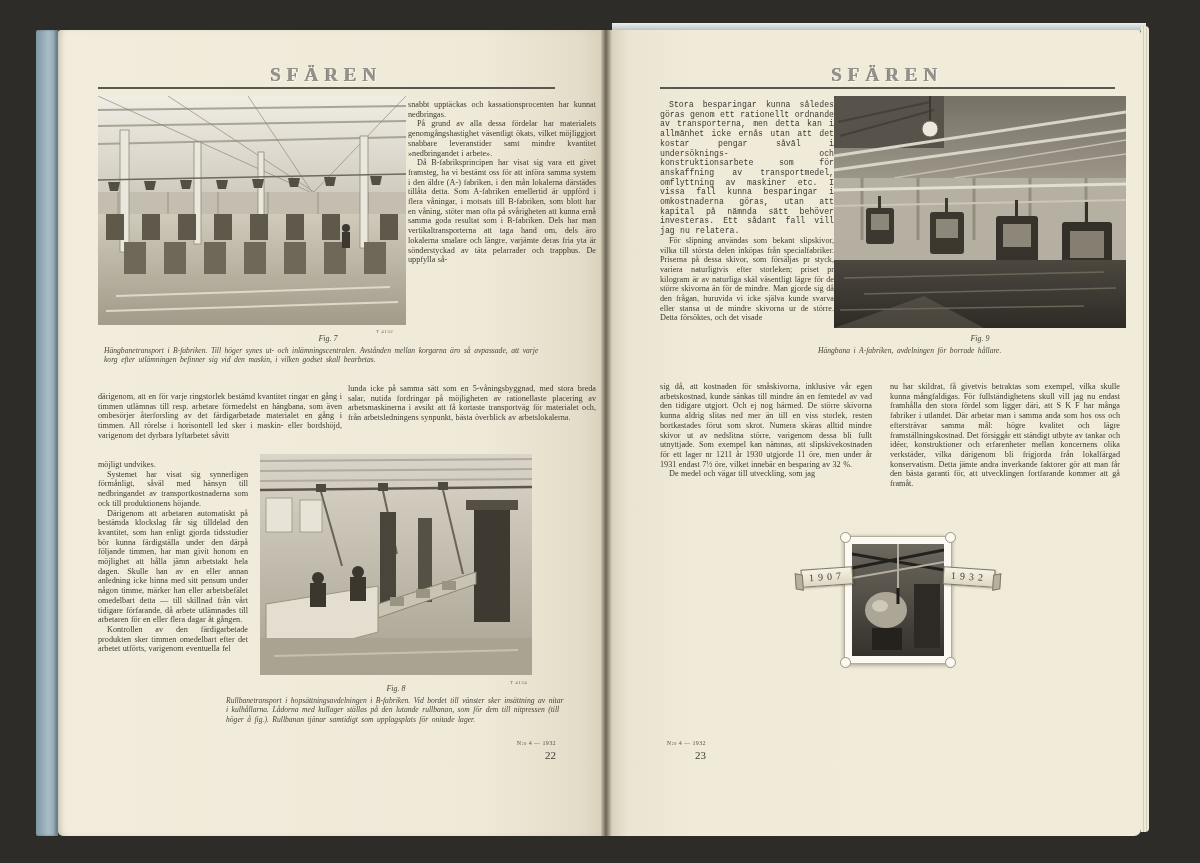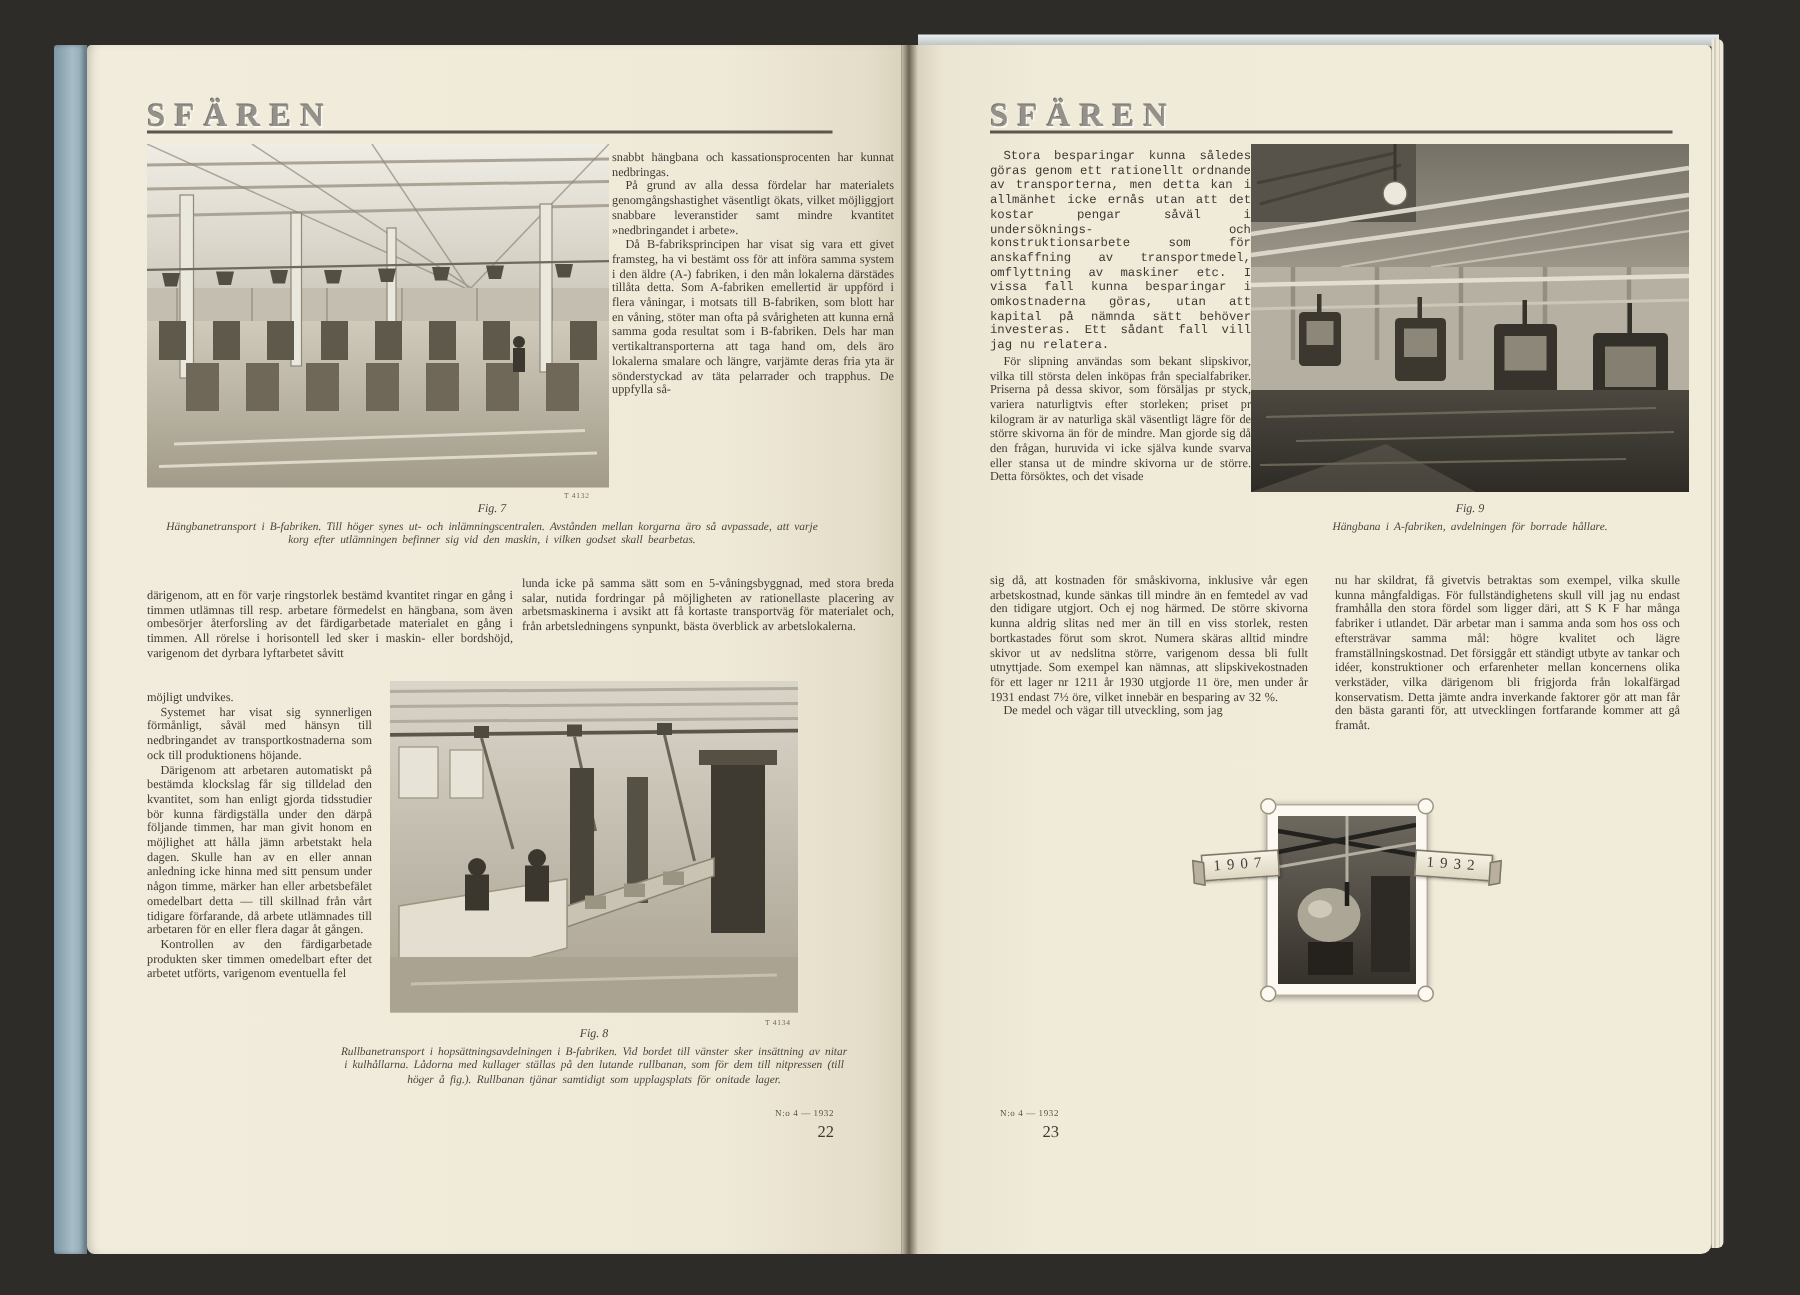--- a/index.html
+++ b/index.html
@@ -34,31 +34,32 @@
     background:linear-gradient(90deg,#f2ecdc 0%,#efe9d8 78%,#e4ddc9 96%,#d9d2bd 100%);
     box-shadow:inset 5px 0 7px -4px rgba(0,0,0,.25);
   }
   .page-right{
     left:612px;width:529px;border-radius:0 4px 7px 0;
     background:linear-gradient(90deg,#d9d2be 0%,#eae4d2 3%,#f0ead9 16%,#f1ebda 100%);
   }
   .abs{position:absolute;}
 
   .running-head{
-    font-weight:bold;font-size:22px;letter-spacing:6px;color:#93918a;
+    font-weight:bold;font-size:19px;letter-spacing:6px;color:#93918a;
     text-shadow:1px 1px 0 rgba(255,255,255,.65),-0.5px -0.5px 0 #74726a;
+    text-align:center;
   }
   .head-rule{height:2px;background:#5a574f;}
 
   .photo{display:block;background:#b5afa2;}
   .fig-block{text-align:center;}
   .fig-label{font-style:italic;font-size:8px;color:#45423a;margin:0 0 3px 0;}
   .fig-caption{
     font-style:italic;font-size:7.6px;line-height:9.3px;color:#49453d;
-    word-spacing:1.6px;margin:0;text-align:center;
+    word-spacing:1.6px;margin:0;text-align:left;
   }
   .photo-mark{font-size:5px;color:#6e6a60;letter-spacing:.5px;}
 
   .bodycol p{
     margin:0;font-size:8.2px;line-height:9.7px;text-align:justify;
     color:#3d3a33;word-spacing:.4px;
   }
   .bodycol p + p{text-indent:9px;}
   .bodycol p.indent{text-indent:9px;font-family:Liberation Mono, monospace;}
 
@@ -180,21 +181,21 @@
       <g stroke="#ddd8ca" stroke-width="2">
         <line x1="18" y1="200" x2="292" y2="191"></line>
           <line x1="8" y1="215" x2="300" y2="206"></line>
       </g>
       <circle cx="248" cy="132" r="4" fill="#3c3830"></circle>
         <rect x="244" y="136" width="8" height="16" fill="#3c3830"></rect>
     </svg>
     <div class="abs photo-mark" style="left:318px;top:299px;">T 4132</div>
 
     <div class="abs bodycol" style="left:350px;top:70px;width:188px;">
-      <p>snabbt hängbana och kassationsprocenten har kunnat nedbringas.</p>
+      <p>snabbt upptäckas och kassationsprocenten har kunnat nedbringas.</p>
       <p>På grund av alla dessa fördelar har materialets genomgångshastighet väsentligt ökats, vilket möjliggjort snabbare leveranstider samt mindre kvantitet »nedbringandet i arbete».</p>
       <p>Då B-fabriksprincipen har visat sig vara ett givet framsteg, ha vi bestämt oss för att införa samma system i den äldre (A-) fabriken, i den mån lokalerna därstädes tillåta detta. Som A-fabriken emellertid är uppförd i flera våningar, i motsats till B-fabriken, som blott har en våning, stöter man ofta på svårigheten att kunna ernå samma goda resultat som i B-fabriken. Dels har man vertikaltransporterna att taga hand om, dels äro lokalerna smalare och längre, varjämte deras fria yta är sönderstyckad av täta pelarrader och trapphus. De uppfylla så-</p>
     </div>
 
     <div class="abs fig-block" style="left:28px;top:304px;width:484px;">
       <p class="fig-label">Fig. 7</p>
       <p class="fig-caption" style="padding:0 18px;">Hängbanetransport i B-fabriken. Till höger synes ut- och inlämningscentralen. Avstånden mellan korgarna äro så avpassade, att varje korg efter utlämningen befinner sig vid den maskin, i vilken godset skall bearbetas.</p>
     </div>
 
     <div class="abs bodycol" style="left:40px;top:362px;width:244px;">

